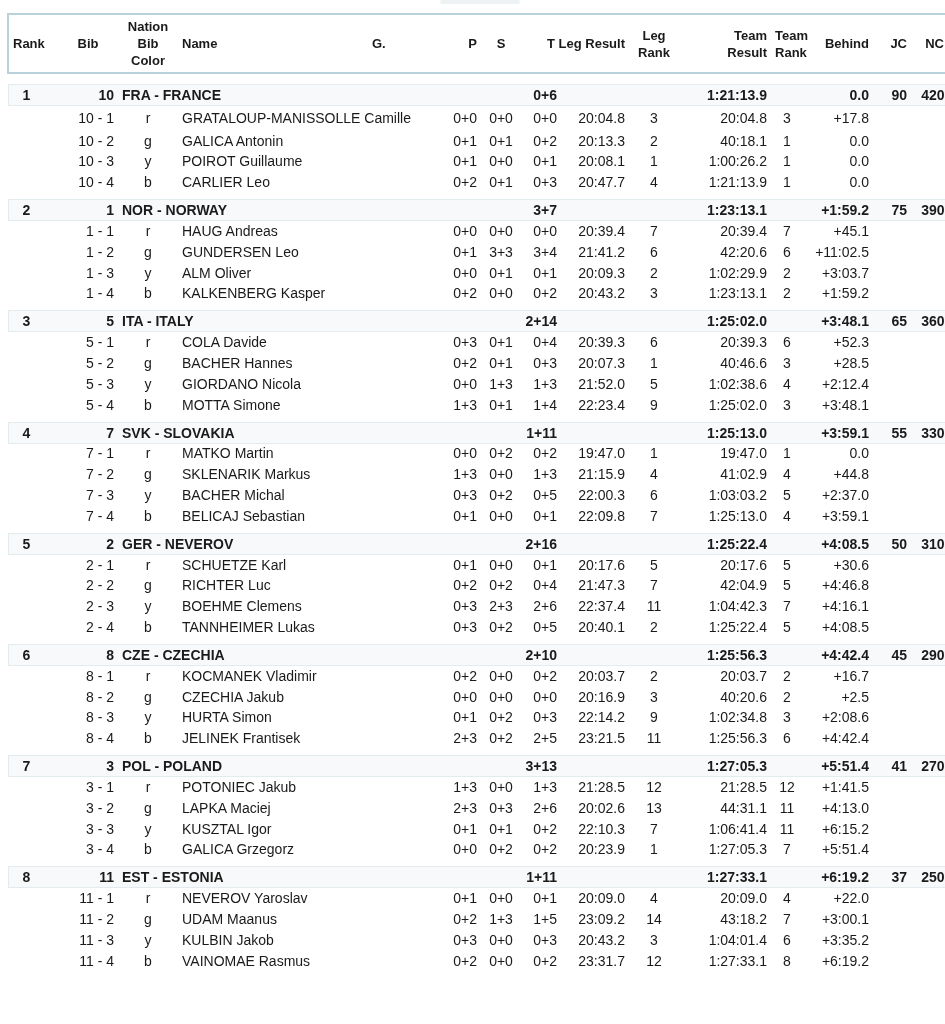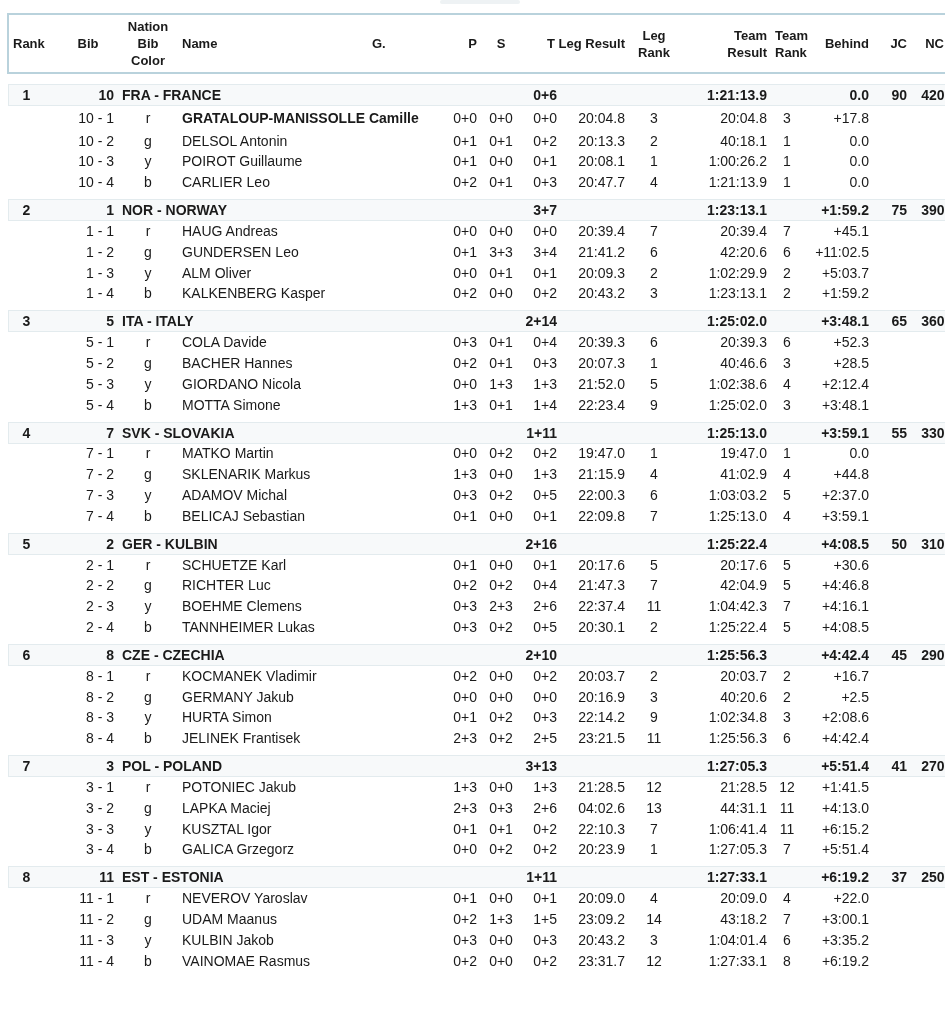--- a/index.html
+++ b/index.html
@@ -27,21 +27,21 @@
   .l { text-align: left; } .r { text-align: right; } .c { text-align: center; }
   tr.team td {
     font-weight: bold; font-size: 14px; height: 20px; padding: 0 4px;
     background: #f7f9fa; border-top: 1px solid #e3ebee; border-bottom: 1px solid #e3ebee;
     white-space: nowrap;
   }
   tr.team td:first-child { border-left: 1px solid #e3ebee; }
   tr.team td:last-child { border-right: 1px solid #e3ebee; }
   tr.team.first td { border-top-width: 1px; }
   tr.ath td { font-size: 14px; height: 20.8px; padding: 0 4px; white-space: nowrap; line-height: 17px; }
-  tr.ath td.wrap { white-space: normal; line-height: 19px; padding-top: 2px; padding-bottom: 2px; font-weight: bold; }
+  tr.ath td.wrap { white-space: normal; line-height: 19px; padding-top: 2px; padding-bottom: 2px; }
   tr.gap td { height: 6px; padding: 0; }
   .rank-cell { padding-left: 14px !important; }
 </style>
 </head>
 <body>
 
 <div class="top-strip">
     <div class="faint"></div>
   </div>
 
@@ -124,21 +124,21 @@
         <td class="r">20:04.8</td>
         <td class="c">3</td>
         <td class="r">+17.8</td>
         <td></td>
         <td></td>
       </tr>
       <tr class="ath">
         <td></td>
         <td class="r">10 - 2</td>
         <td class="c">g</td>
-        <td class="l" colspan="2">DELSOL Antonin</td>
+        <td class="l" colspan="2">GALICA Antonin</td>
         <td class="r">0+1</td>
         <td class="c">0+1</td>
         <td class="r">0+2</td>
         <td class="r">20:13.3</td>
         <td class="c">2</td>
         <td class="r">40:18.1</td>
         <td class="c">1</td>
         <td class="r">0.0</td>
         <td></td>
         <td></td>
@@ -228,21 +228,21 @@
         <td class="r">1 - 3</td>
         <td class="c">y</td>
         <td class="l" colspan="2">ALM Oliver</td>
         <td class="r">0+0</td>
         <td class="c">0+1</td>
         <td class="r">0+1</td>
         <td class="r">20:09.3</td>
         <td class="c">2</td>
         <td class="r">1:02:29.9</td>
         <td class="c">2</td>
-        <td class="r">+5:03.7</td>
+        <td class="r">+3:03.7</td>
         <td></td>
         <td></td>
       </tr>
       <tr class="ath">
         <td></td>
         <td class="r">1 - 4</td>
         <td class="c">b</td>
         <td class="l" colspan="2">KALKENBERG Kasper</td>
         <td class="r">0+2</td>
         <td class="c">0+0</td>
@@ -380,21 +380,21 @@
         <td class="r">41:02.9</td>
         <td class="c">4</td>
         <td class="r">+44.8</td>
         <td></td>
         <td></td>
       </tr>
       <tr class="ath">
         <td></td>
         <td class="r">7 - 3</td>
         <td class="c">y</td>
-        <td class="l" colspan="2">ADAMOV Michal</td>
+        <td class="l" colspan="2">BACHER Michal</td>
         <td class="r">0+3</td>
         <td class="c">0+2</td>
         <td class="r">0+5</td>
         <td class="r">22:00.3</td>
         <td class="c">6</td>
         <td class="r">1:03:03.2</td>
         <td class="c">5</td>
         <td class="r">+2:37.0</td>
         <td></td>
         <td></td>
@@ -414,21 +414,21 @@
         <td class="r">+3:59.1</td>
         <td></td>
         <td></td>
       </tr>
       <tr class="gap">
         <td colspan="15"></td>
       </tr>
       <tr class="team">
         <td class="l rank-cell">5</td>
         <td class="r">2</td>
-        <td class="l" colspan="5">GER - KULBIN</td>
+        <td class="l" colspan="5">GER - NEVEROV</td>
         <td class="r">2+16</td>
         <td></td>
         <td></td>
         <td class="r">1:25:22.4</td>
         <td></td>
         <td class="r">+4:08.5</td>
         <td class="r">50</td>
         <td class="r">310</td>
       </tr>
       <tr class="ath">
@@ -480,21 +480,21 @@
         <td></td>
       </tr>
       <tr class="ath">
         <td></td>
         <td class="r">2 - 4</td>
         <td class="c">b</td>
         <td class="l" colspan="2">TANNHEIMER Lukas</td>
         <td class="r">0+3</td>
         <td class="c">0+2</td>
         <td class="r">0+5</td>
-        <td class="r">20:30.1</td>
+        <td class="r">20:40.1</td>
         <td class="c">2</td>
         <td class="r">1:25:22.4</td>
         <td class="c">5</td>
         <td class="r">+4:08.5</td>
         <td></td>
         <td></td>
       </tr>
       <tr class="gap">
         <td colspan="15"></td>
       </tr>
@@ -524,21 +524,21 @@
         <td class="r">20:03.7</td>
         <td class="c">2</td>
         <td class="r">+16.7</td>
         <td></td>
         <td></td>
       </tr>
       <tr class="ath">
         <td></td>
         <td class="r">8 - 2</td>
         <td class="c">g</td>
-        <td class="l" colspan="2">GERMANY Jakub</td>
+        <td class="l" colspan="2">CZECHIA Jakub</td>
         <td class="r">0+0</td>
         <td class="c">0+0</td>
         <td class="r">0+0</td>
         <td class="r">20:16.9</td>
         <td class="c">3</td>
         <td class="r">40:20.6</td>
         <td class="c">2</td>
         <td class="r">+2.5</td>
         <td></td>
         <td></td>
@@ -608,21 +608,21 @@
         <td></td>
       </tr>
       <tr class="ath">
         <td></td>
         <td class="r">3 - 2</td>
         <td class="c">g</td>
         <td class="l" colspan="2">LAPKA Maciej</td>
         <td class="r">2+3</td>
         <td class="c">0+3</td>
         <td class="r">2+6</td>
-        <td class="r">04:02.6</td>
+        <td class="r">20:02.6</td>
         <td class="c">13</td>
         <td class="r">44:31.1</td>
         <td class="c">11</td>
         <td class="r">+4:13.0</td>
         <td></td>
         <td></td>
       </tr>
       <tr class="ath">
         <td></td>
         <td class="r">3 - 3</td>

